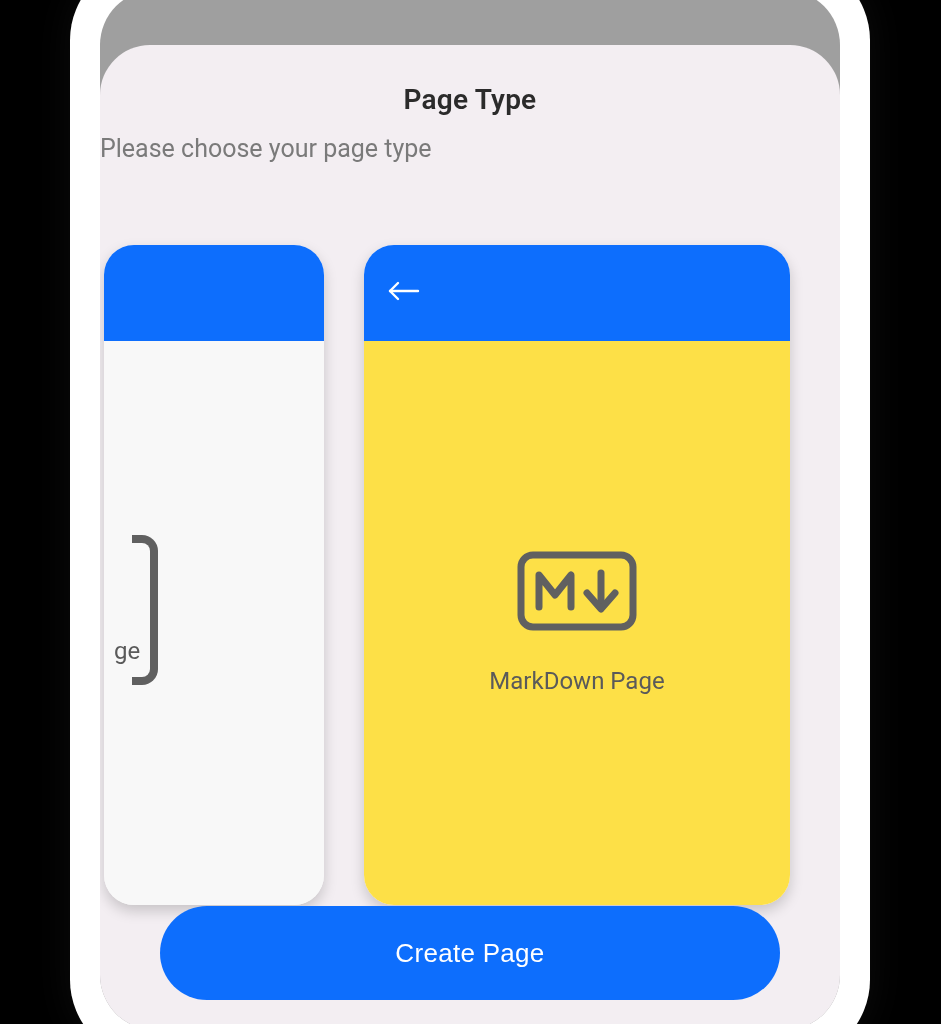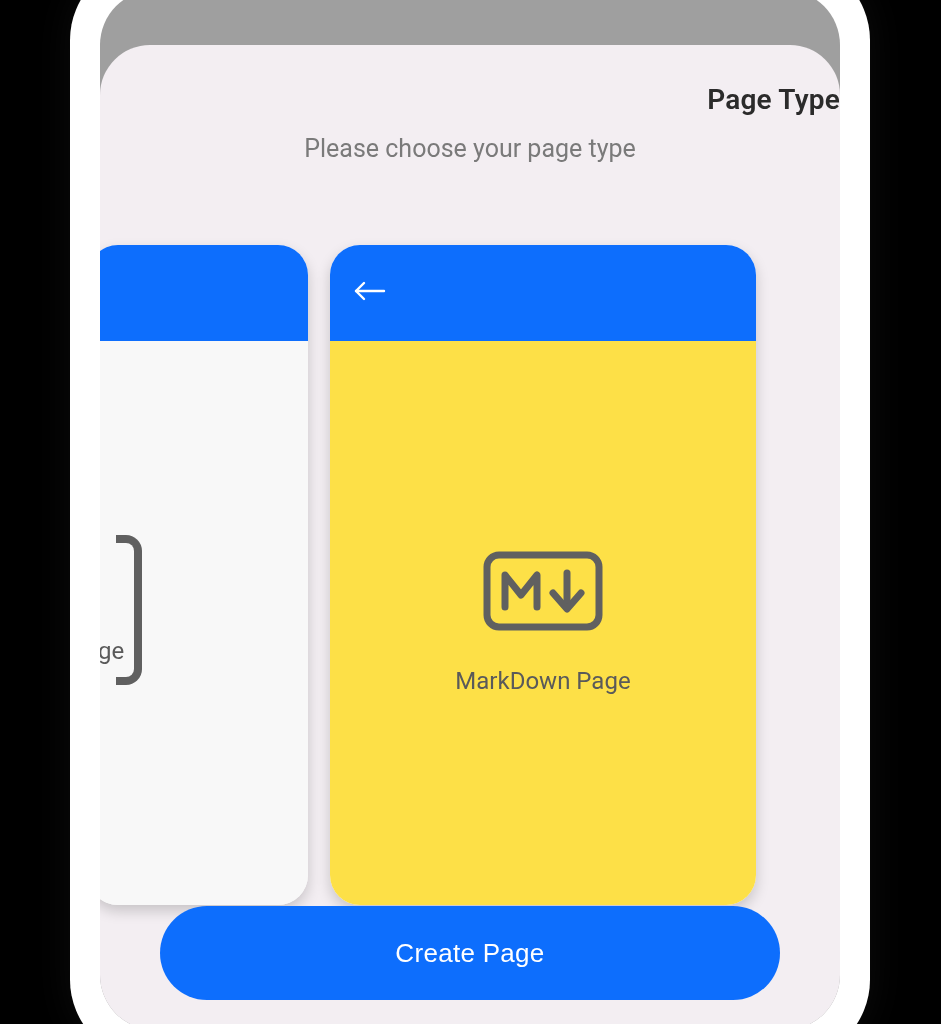--- a/index.html
+++ b/index.html
@@ -36,41 +36,41 @@
     left: 0;
     right: 0;
     top: 55px;
     bottom: 0;
     background: #f3eef2;
     border-radius: 50px 50px 0 0;
     padding-top: 38px;
     overflow: hidden;
   }
   .sheet-title {
-    text-align: right;
+    text-align: center;
     font-size: 28px;
     font-weight: 600;
     color: #2b2b2b;
     letter-spacing: 0.2px;
   }
   .sheet-subtitle {
-    text-align: center;
+    text-align: left;
     font-size: 25px;
     color: #7a7a7a;
     margin-top: 18px;
     font-weight: 400;
   }
   .cards-row {
     position: absolute;
     top: 200px;
-    left: 0;
+    left: 16px;
     right: 0;
     height: 660px;
     display: flex;
-    gap: 22px;
+    gap: 40px;
   }
   .card {
     background: #fff;
     border-radius: 30px;
     box-shadow: 0 6px 14px rgba(0,0,0,0.18);
     overflow: hidden;
     display: flex;
     flex-direction: column;
     flex: 0 0 auto;
   }

